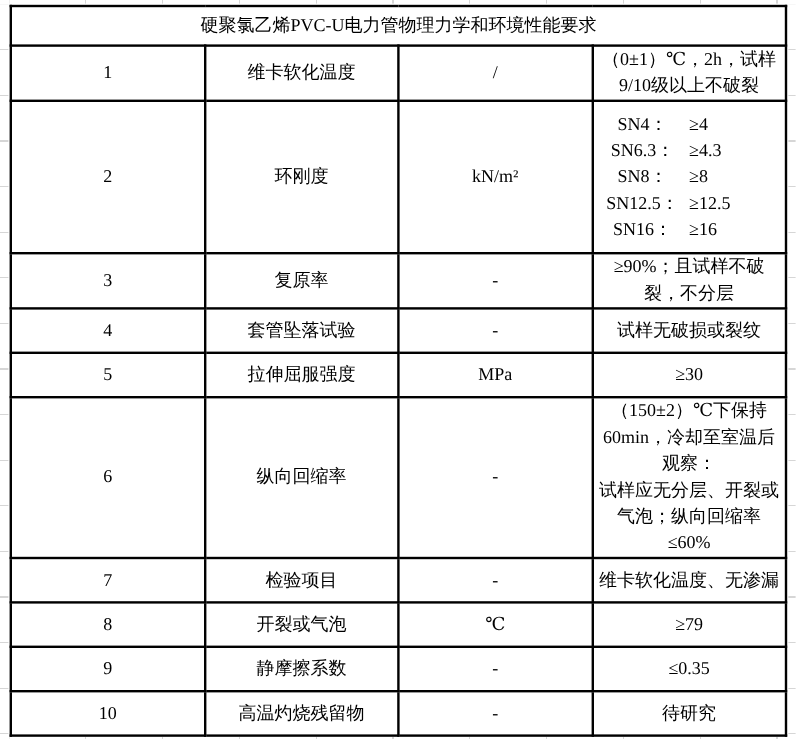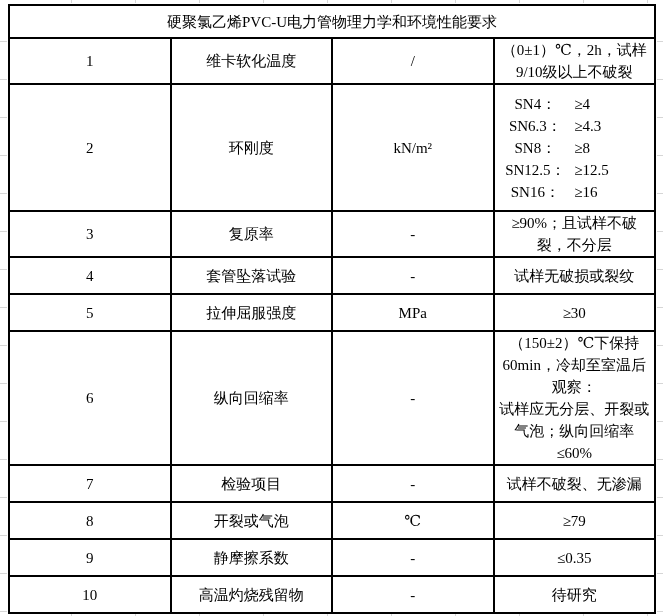--- a/index.html
+++ b/index.html
@@ -158,21 +158,21 @@
           <div>（150±2）℃下保持60min，冷却至室温后观察：</div>
           <div>试样应无分层、开裂或气泡；纵向回缩率≤60%</div>
         </td>
   </tr>
 
   <tr>
     <td class="c-no">7</td>
     <td class="c-item">检验项目</td>
     <td class="c-unit">-</td>
     <td class="c-req">
-          <div>试样不破裂、无渗漏</div>
+          <div>维卡软化温度、无渗漏</div>
         </td>
   </tr>
 
   <tr>
     <td class="c-no">8</td>
     <td class="c-item">开裂或气泡</td>
     <td class="c-unit">℃</td>
     <td class="c-req">
           <div>≥79</div>
         </td>

